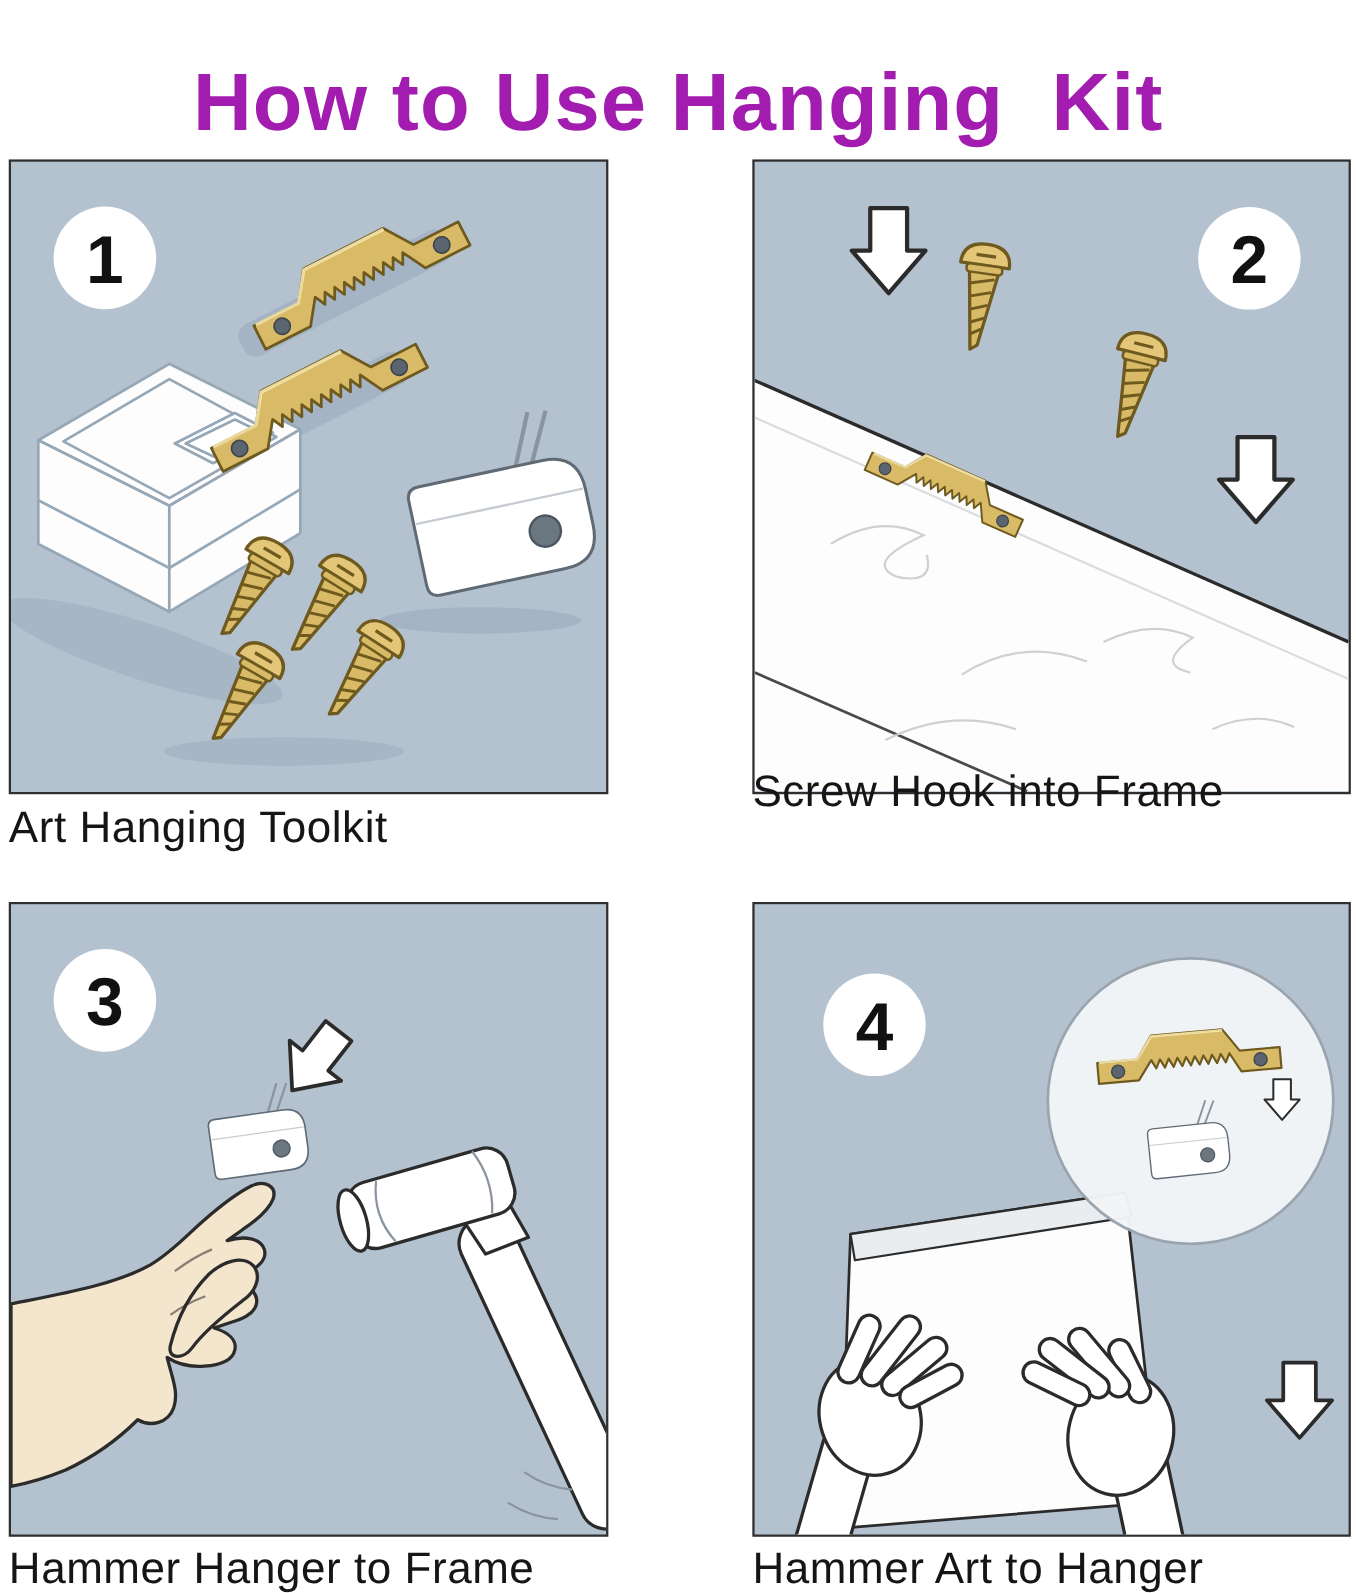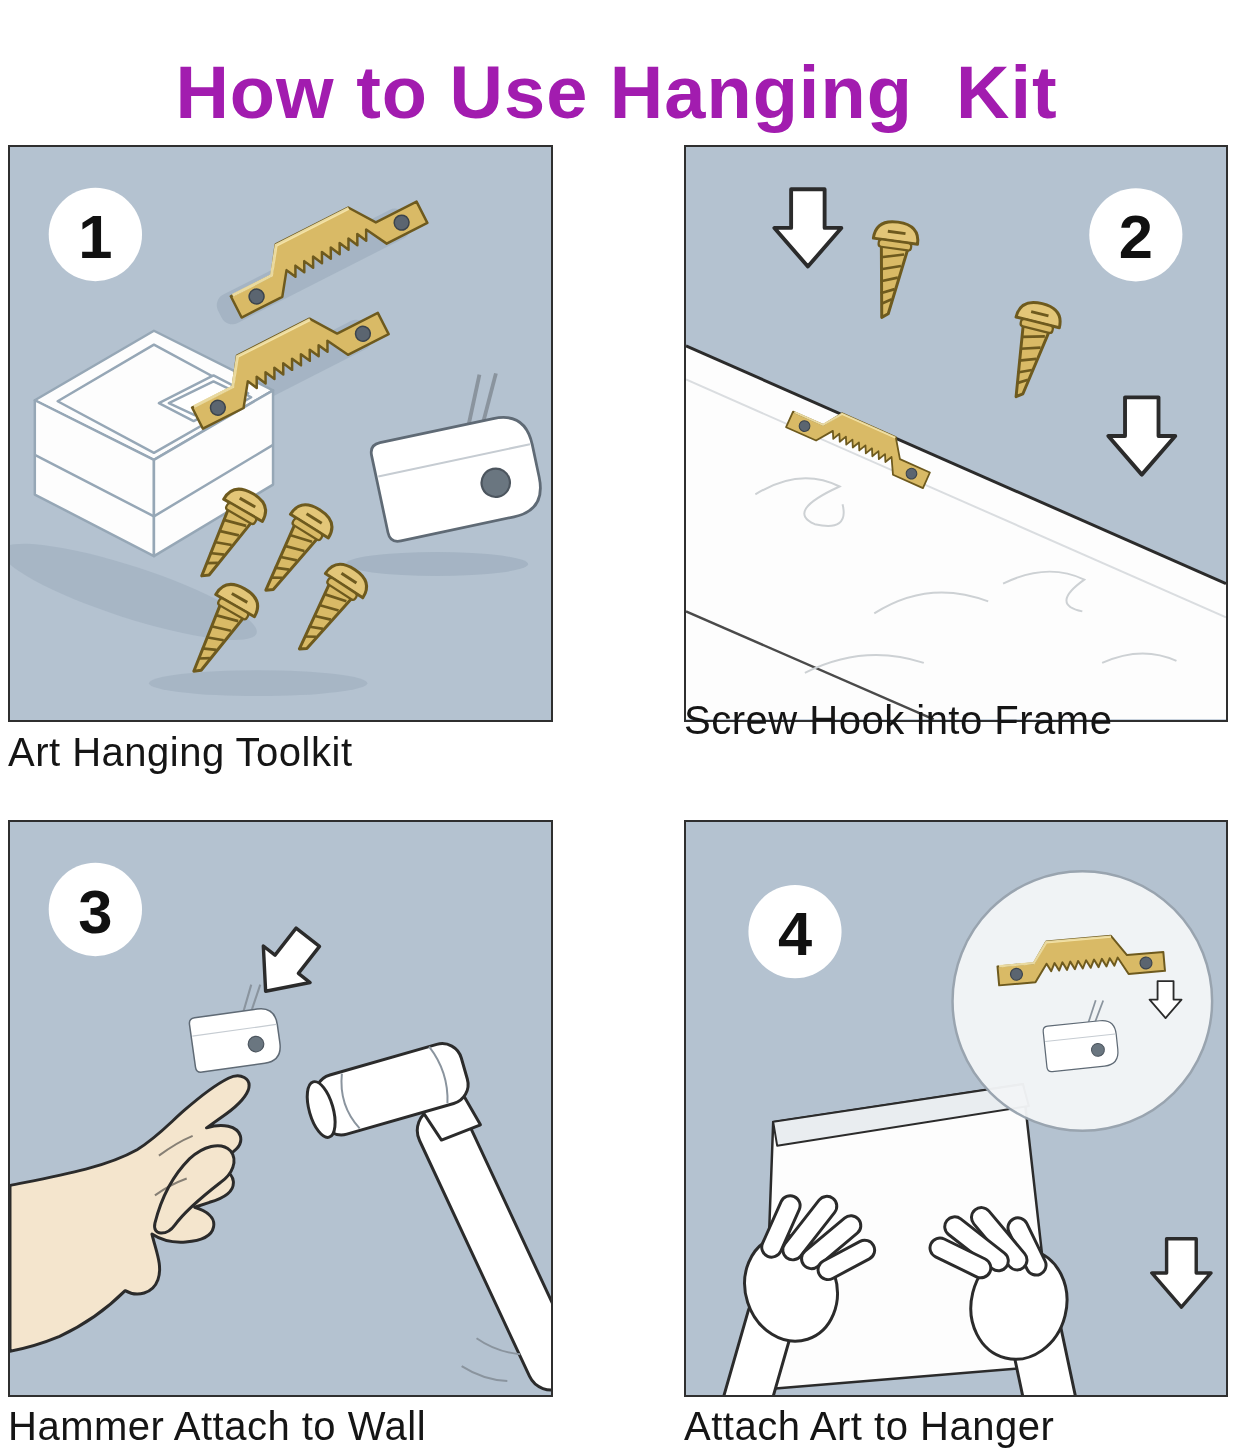--- a/index.html
+++ b/index.html
@@ -200,14 +200,14 @@
 
     <g>
       <circle cx="110" cy="110" r="47" fill="#fff"></circle>
       <text class="stepnum" x="110" y="112" text-anchor="middle" dominant-baseline="central">4</text>
     </g>
   </svg>
 </section>
 
 <div class="caption" id="cap-1">Art Hanging Toolkit</div>
 <div class="caption" id="cap-2">Screw Hook into Frame</div>
-<div class="caption" id="cap-3">Hammer Attach to Wall</div>
-<div class="caption" id="cap-4">Attach Art to Hanger</div>
+<div class="caption" id="cap-3">Hammer Hanger to Frame</div>
+<div class="caption" id="cap-4">Hammer Art to Hanger</div>
 
 </body></html>

